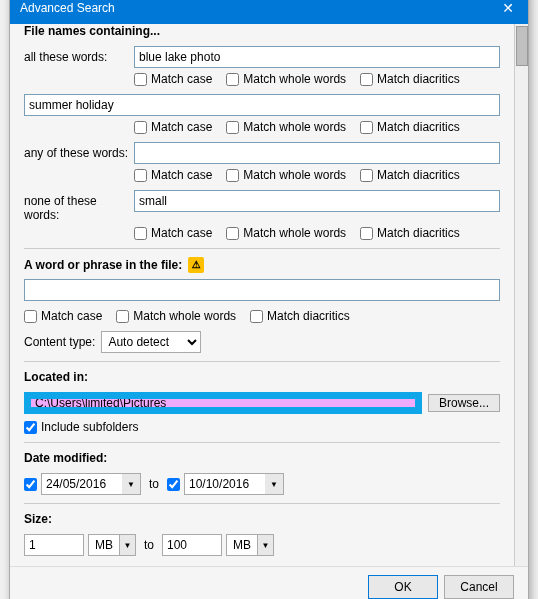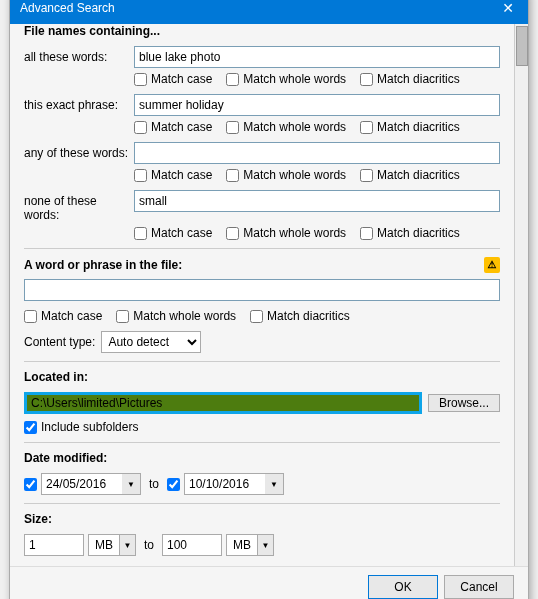--- a/index.html
+++ b/index.html
@@ -104,21 +104,20 @@
       border: none;
       border-top: 1px solid #ccc;
       margin: 8px 0;
     }
     .phrase-section-title {
       font-weight: bold;
       font-size: 12px;
       display: flex;
       align-items: center;
       margin-bottom: 6px;
-      justify-content: space-between;
     }
     .warning-icon {
       display: inline-block;
       width: 16px;
       height: 16px;
       background: #ffc000;
       color: #000;
       font-size: 10px;
       font-weight: bold;
       text-align: center;
@@ -156,22 +155,22 @@
     .located-section {
     }
     .located-row {
       display: flex;
       align-items: center;
       margin-top: 4px;
     }
     .located-input {
       flex: 1;
       height: 22px;
-      border: 3px solid #0ea5e9;
-      background: #4d7c0f;
+      border: 7px solid #0ea5e9;
+      background: #f0abfc;
       padding: 2px 4px;
       font-size: 12px;
       outline: none;
     }
     .browse-button {
       margin-left: 6px;
       height: 18px;
       padding: 0 10px;
       border: 1px solid #aaa;
       background: #e8e8e8;
@@ -321,21 +320,20 @@
           <span>Match whole words</span>
         </label>
         <label class="cb-item">
           <input type="checkbox" style="">
           <span>Match diacritics</span>
         </label>
       </div>
 
       
       <div class="field-group">
-        <div class="field-label">this exact phrase:</div>
         <div class="field-right">
           <input class="text-input" type="text" value="summer holiday" style="">
         </div>
       </div>
       <div class="checkbox-row">
         <label class="cb-item">
           <input type="checkbox" style="">
           <span>Match case</span>
         </label>
         <label class="cb-item">

